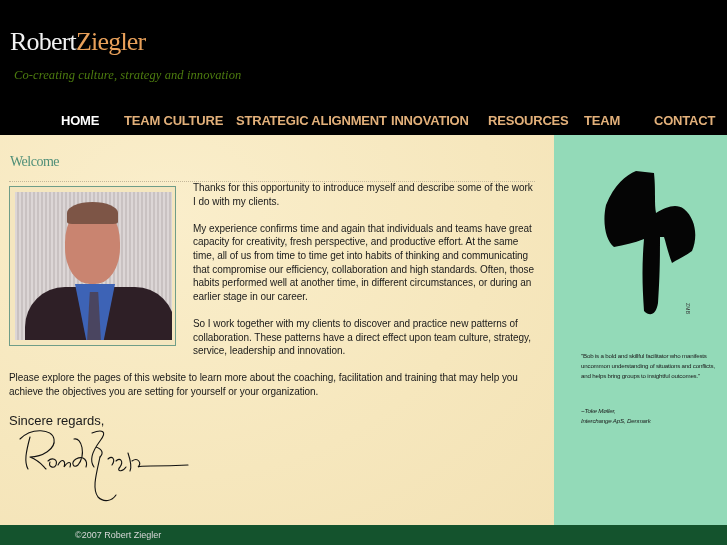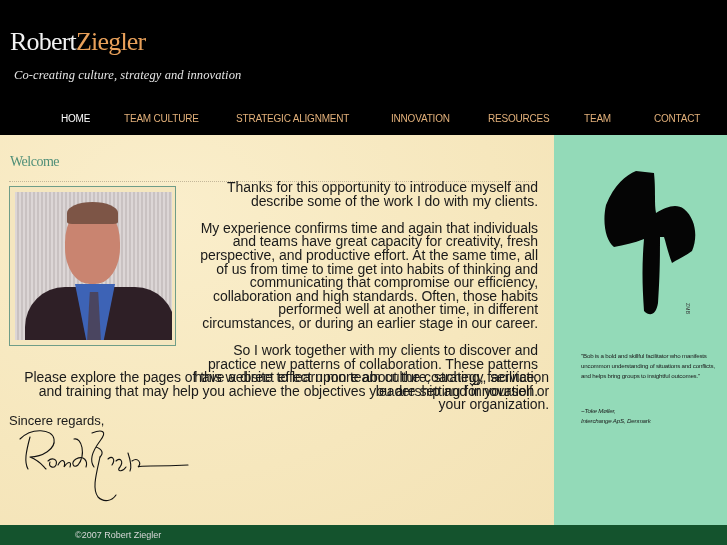--- a/index.html
+++ b/index.html
@@ -11,25 +11,25 @@
   .logo {
     position: absolute; left: 10px; top: 26px;
     font-family: "Liberation Serif", serif; font-size: 26px; letter-spacing: -0.8px;
     line-height: 32px;
   }
   .logo .first { color: #f2f2f2; }
   .logo .last { color: #e8a05a; }
   .tagline {
     position: absolute; left: 14px; top: 68px;
     font-family: "Liberation Serif", serif; font-style: italic;
-    font-size: 12.5px; color: #e5e5e5; letter-spacing: 0.1px;
+    font-size: 12.5px; color: #4d7c0f; letter-spacing: 0.1px;
   }
   .nav { position: absolute; top: 113px; left: 0; width: 727px; height: 14px; }
   .nav a {
-    position: absolute; top: 0; font-size: 10px; font-weight: normal;
+    position: absolute; top: 0; font-size: 13px; font-weight: bold;
     color: #e2b07a; text-decoration: none; white-space: nowrap; letter-spacing: -0.2px;
   }
   .nav a.active { color: #ffffff; }
 
   .main {
     position: absolute; left: 0; top: 135px; width: 554px; height: 390px;
     background: #f7e9c0;
     background-image: radial-gradient(ellipse at 30% 20%, #faeecb 0%, #f6e7bd 60%, #f3e2b5 100%);
   }
   .welcome {
@@ -63,21 +63,21 @@
   }
   .photo .head {
     position: absolute; left: 50px; top: 12px; width: 55px; height: 80px;
     background: #c98470; border-radius: 48% 48% 45% 45%;
   }
   .photo .hair {
     position: absolute; left: 52px; top: 10px; width: 51px; height: 22px;
     background: #7d5546; border-radius: 50% 50% 10% 10%;
   }
   .body-text {
-    position: absolute; font-size: 14px; line-height: 13.6px; color: #1a1a1a; letter-spacing: -0.05px; text-align: right;
+    position: absolute; font-size: 10px; line-height: 13.6px; color: #1a1a1a; letter-spacing: -0.05px;
   }
   .body-text p { margin: 0 0 13.6px 0; }
   .col-right { left: 193px; top: 46px; width: 345px; }
   .col-full { left: 9px; top: 236px; width: 540px; }
   .regards { position: absolute; left: 9px; top: 278px; font-size: 13px; color: #1a1a1a; }
   .signature { position: absolute; left: 12px; top: 292px; width: 190px; height: 90px; }
 
   .side {
     position: absolute; left: 554px; top: 135px; width: 173px; height: 390px; background: #93dab8;
   }

